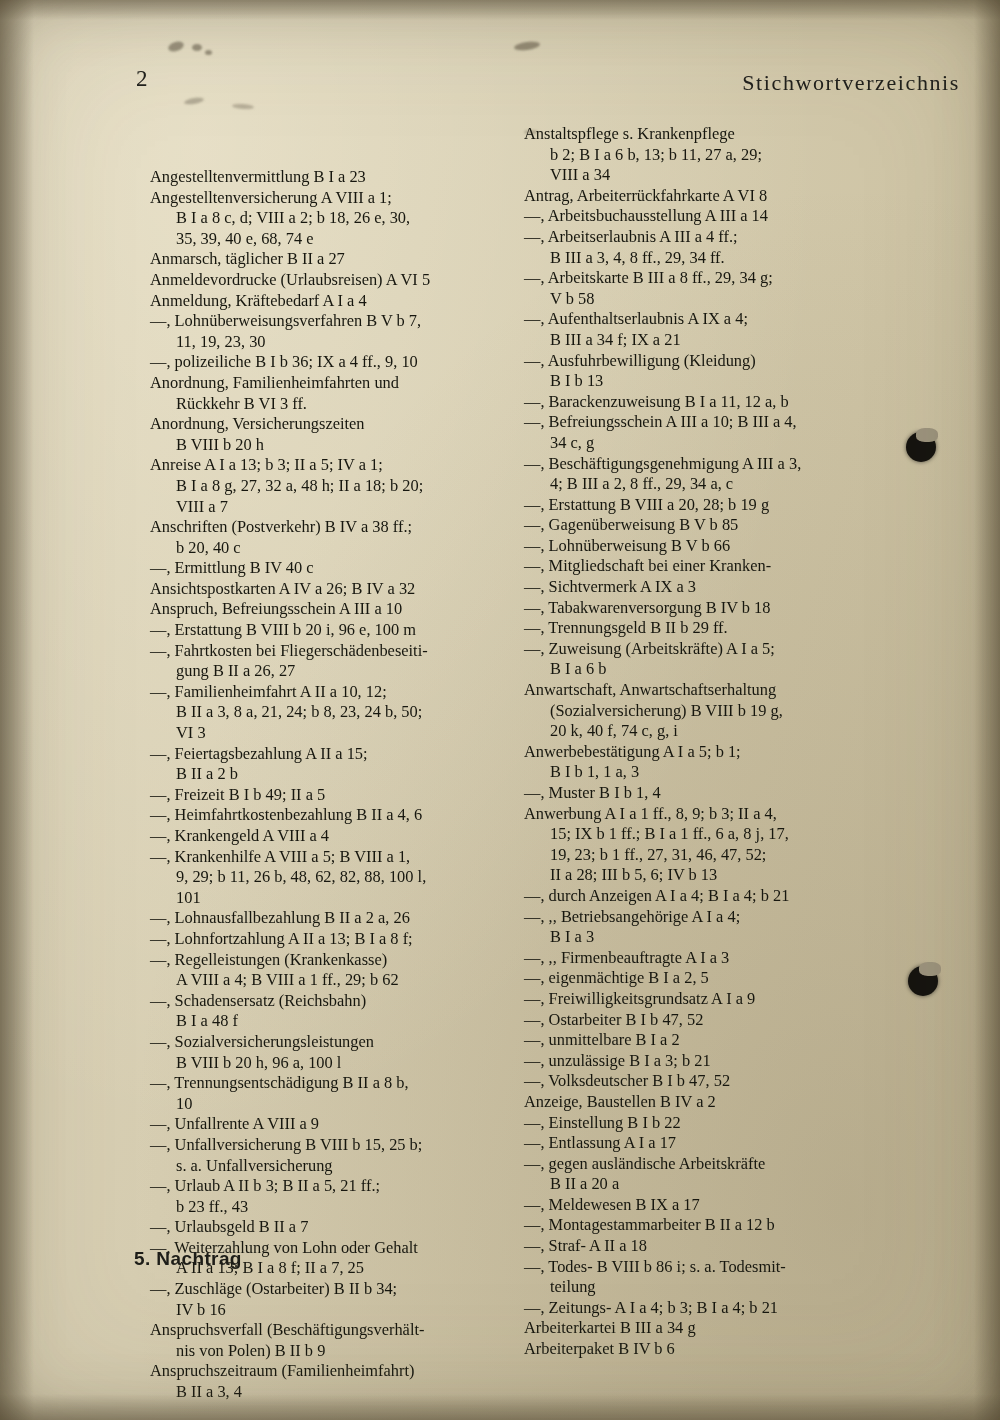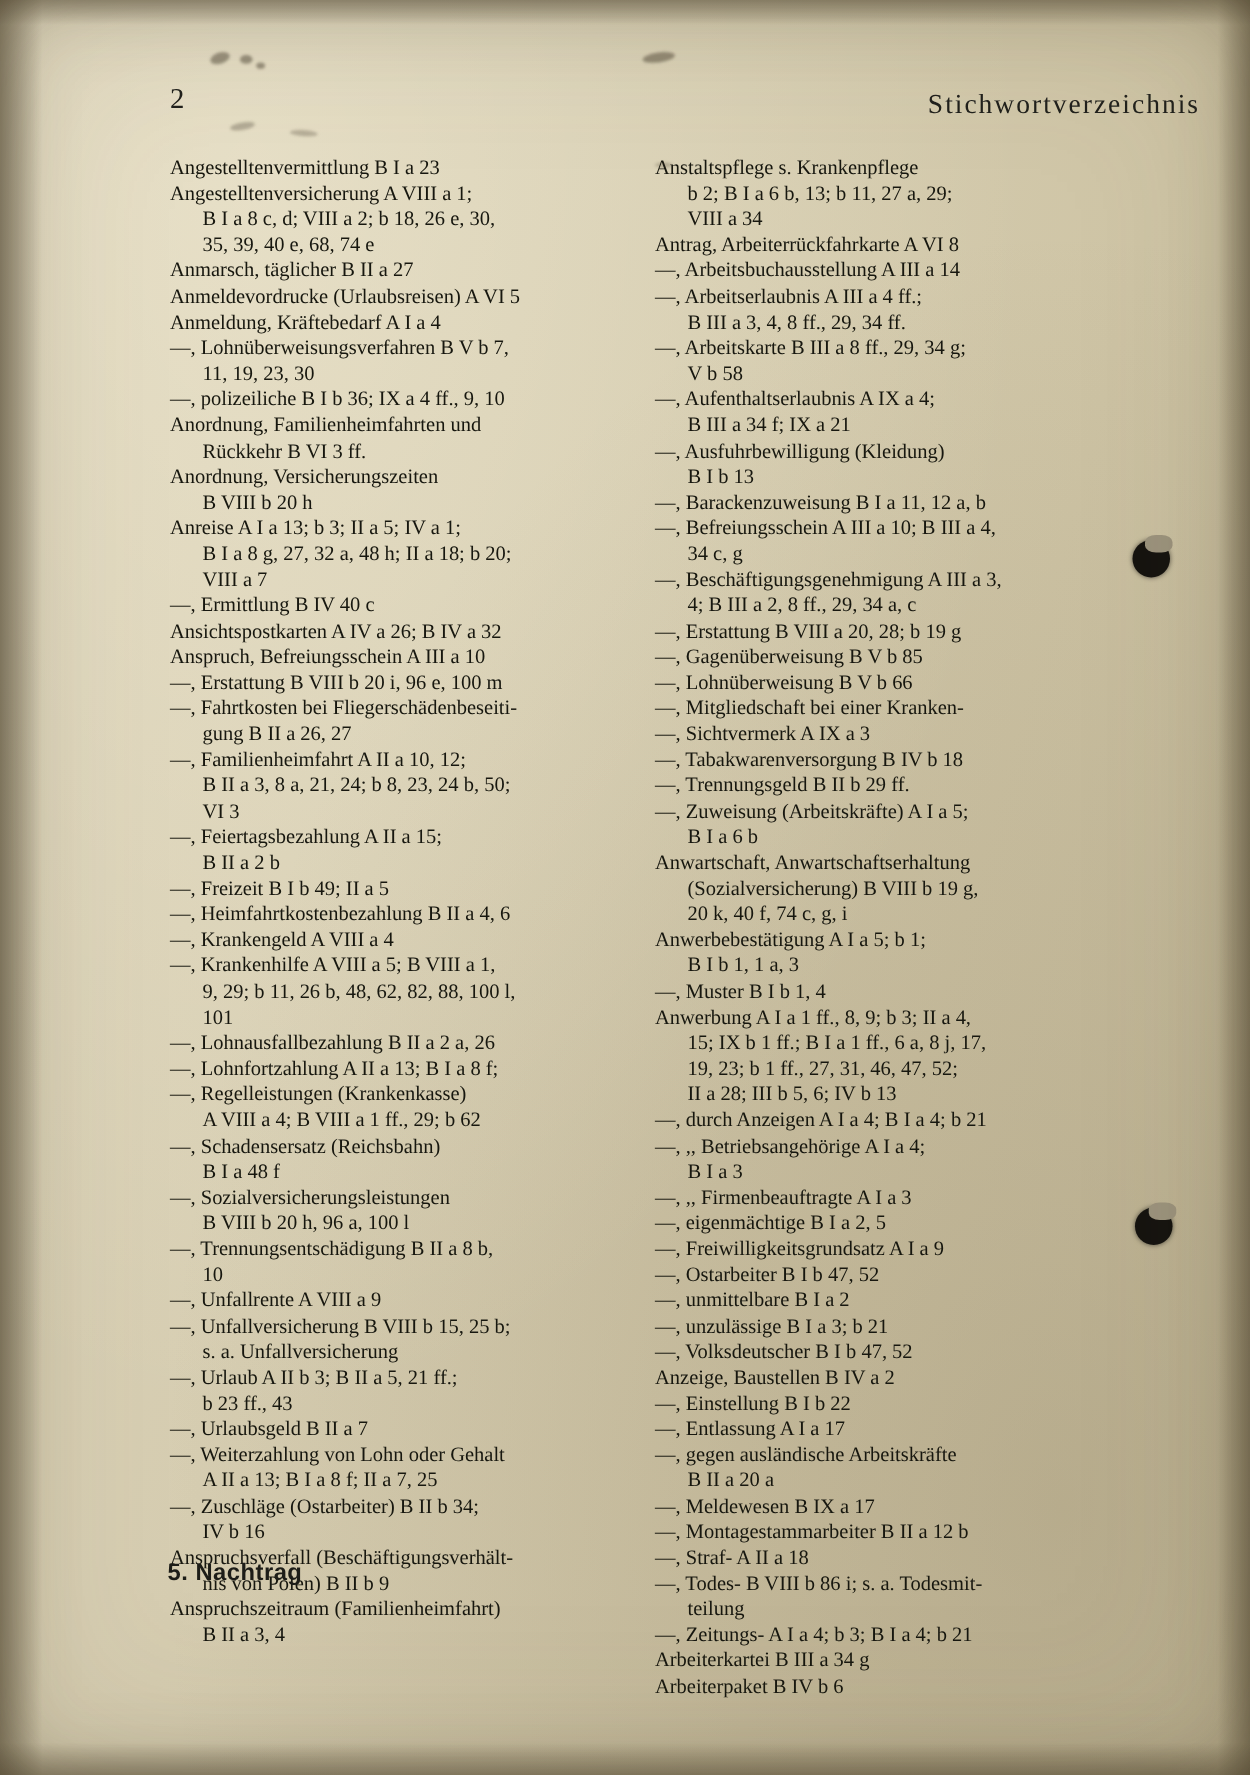--- a/index.html
+++ b/index.html
@@ -86,21 +86,21 @@
   }
 
   
   .column {
     position: absolute;
     top: 124px;
     font-size: 16.4px;
     line-height: 20.6px;
     color: #17170f;
   }
-  #col-left  { left: 136px; width: 352px; }
+  #col-left  { left: 150px; width: 352px; margin-top: 43px; }
   #col-right { left: 524px; width: 362px; }
 
   .entry {
     margin: 0 0 0 0;
     text-indent: 0;
     padding-left: 26px;
   }
   .entry > .first-line {
     margin-left: -26px;
   }
@@ -198,20 +198,24 @@
       <div class="entry">
         <span class="e-line first-line">Anordnung,  Versicherungszeiten</span>
         <span class="e-line">B VIII b 20 h</span>
       </div>
       <div class="entry">
         <span class="e-line first-line">Anreise   A I a 13;   b 3;   II a 5;   IV a 1;</span>
         <span class="e-line">B I a 8 g, 27, 32 a, 48 h; II a 18; b 20;</span>
         <span class="e-line">VIII a 7</span>
       </div>
       <div class="entry">
+        <span class="e-line first-line">Anschriften  (Postverkehr)  B IV a 38 ff.;</span>
+        <span class="e-line">b 20,  40 c</span>
+      </div>
+      <div class="entry">
         <span class="e-line first-line">—,  Ermittlung  B IV 40 c</span>
       </div>
       <div class="entry">
         <span class="e-line first-line">Ansichtspostkarten  A IV a 26;  B IV a 32</span>
       </div>
       <div class="entry">
         <span class="e-line first-line">Anspruch,  Befreiungsschein  A III a 10</span>
       </div>
       <div class="entry">
         <span class="e-line first-line">—,  Erstattung B VIII b 20 i, 96 e, 100 m</span>

